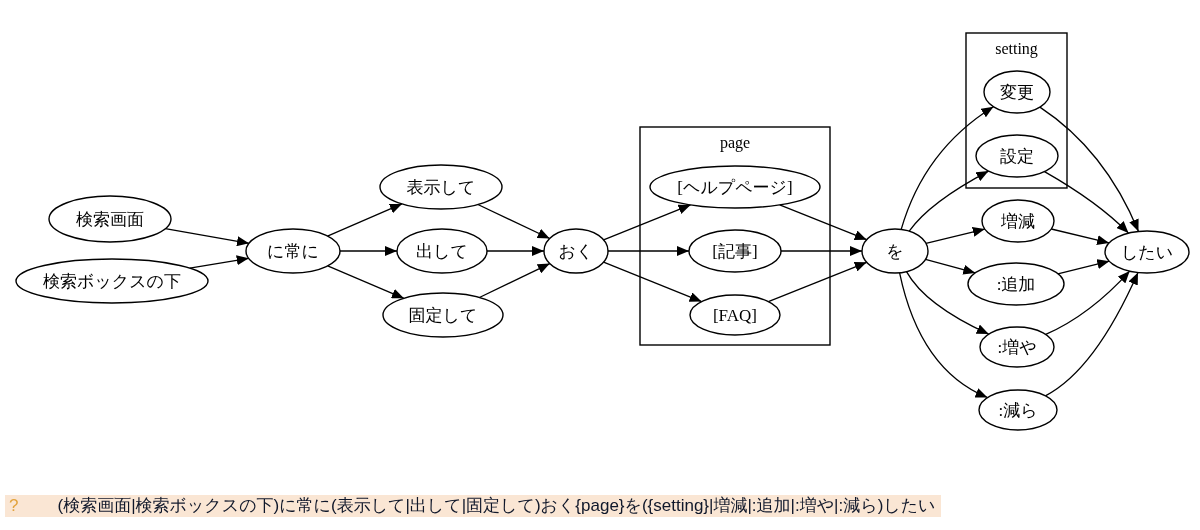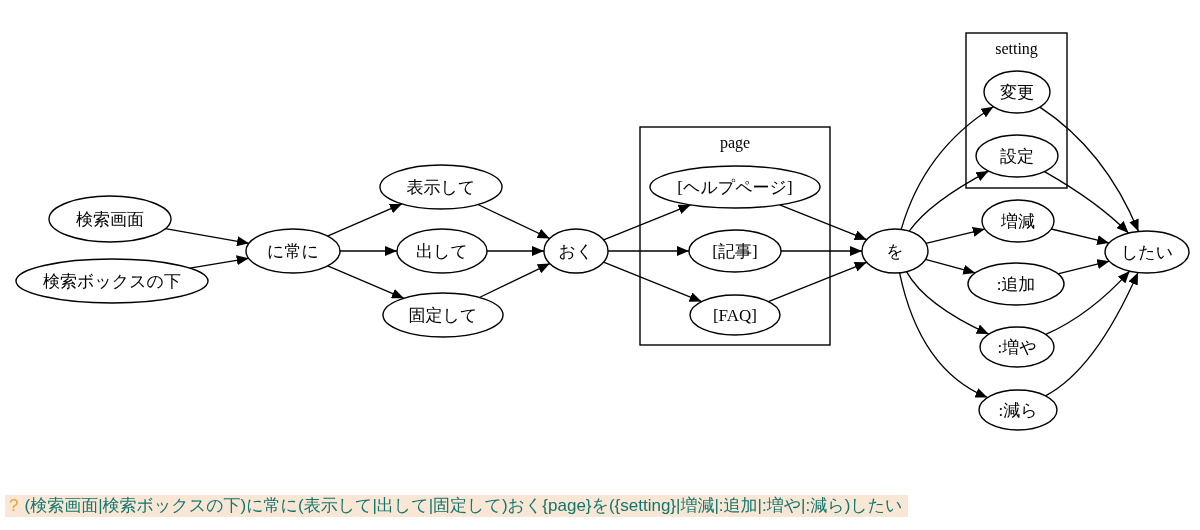--- a/index.html
+++ b/index.html
@@ -127,15 +127,15 @@
         <ellipse cx="1018" cy="410" rx="39" ry="20" fill="#ffffff" stroke="#000000" stroke-width="1.4"></ellipse>
         <text x="1018" y="416" text-anchor="middle" class="node-label">:減ら</text>
       </g>
       <g>
         <ellipse cx="1147" cy="252" rx="42" ry="21" fill="#ffffff" stroke="#000000" stroke-width="1.4"></ellipse>
         <text x="1147" y="258" text-anchor="middle" class="node-label">したい</text>
       </g>
     </svg>
 
   <div class="query-bar">
-    <span class="query-band" style="background: rgb(250, 230, 212);"><span class="query-prefix" style="color: rgb(226, 163, 61);">?</span><span class="query-text" style="color: #0f766e;">(検索画面|検索ボックスの下)に常に(表示して|出して|固定して)おく{page}を({setting}|増減|:追加|:増や|:減ら)したい</span></span>
+    <span class="query-band" style="background: rgb(250, 230, 212);"><span class="query-prefix" style="color: rgb(226, 163, 61);">?</span><span class="query-text" style="color: #0f172a; margin-left: 33px;">(検索画面|検索ボックスの下)に常に(表示して|出して|固定して)おく{page}を({setting}|増減|:追加|:増や|:減ら)したい</span></span>
   </div>
 </div>
 
 </body></html>

